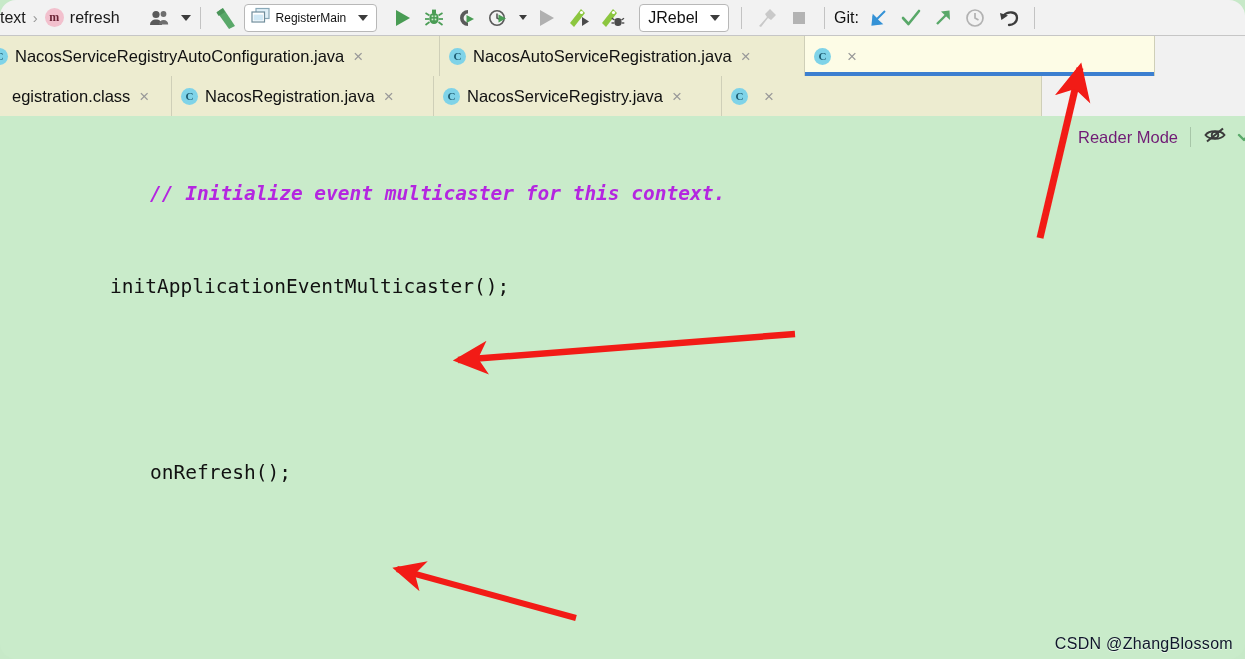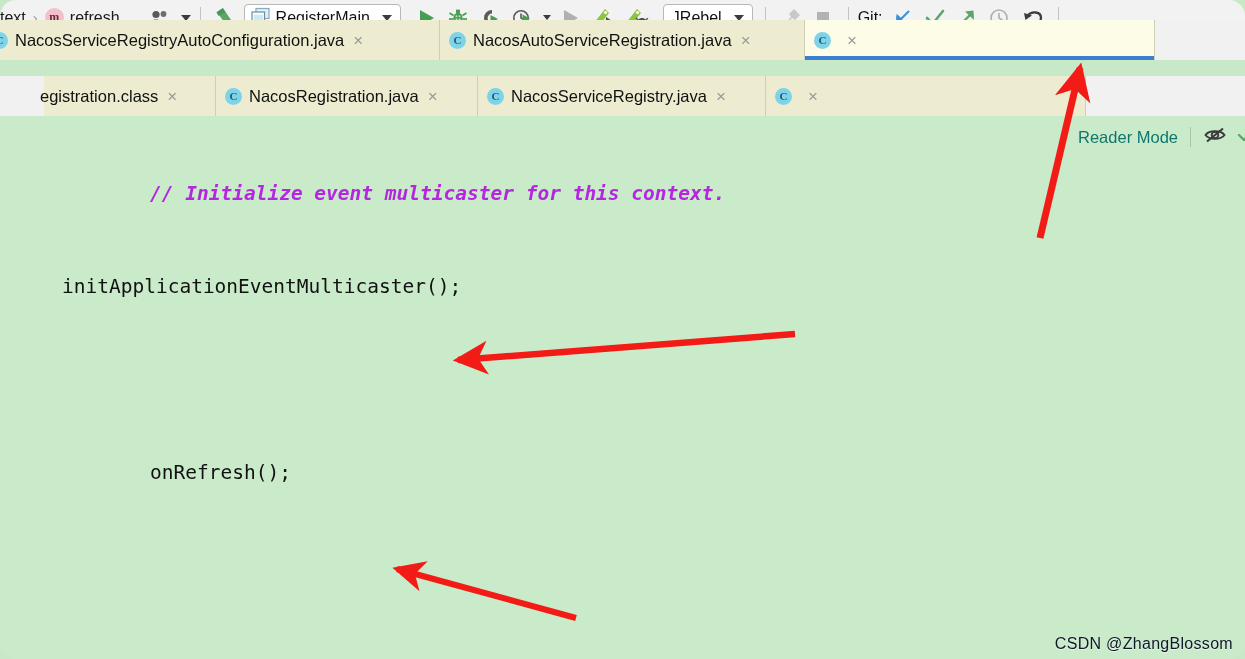--- a/index.html
+++ b/index.html
@@ -39,42 +39,42 @@
     border-left: 5px solid transparent; border-right: 5px solid transparent;
     border-top: 6px solid #3c3c3c; margin-left: 5px;
   }
   .caret-down.sm { border-left-width: 4px; border-right-width: 4px; border-top-width: 5px; }
 
   .run-config {
     display: flex; align-items: center;
     background: #ffffff; border: 1px solid #b8b8b8; border-radius: 4px;
     height: 26px; padding: 0 8px 0 6px; margin-left: 2px;
   }
-  .run-config .label { font-size: 16px; color: #111; margin: 0 7px 0 6px; }
+  .run-config .label { font-size: 12px; color: #111; margin: 0 7px 0 6px; }
 
   .jrebel-box {
     display: flex; align-items: center;
     background: #ffffff; border: 1px solid #b8b8b8; border-radius: 4px;
     height: 26px; padding: 0 8px;
   }
   .jrebel-box .label { font-size: 16px; color: #111; margin-right: 7px; }
 
   .git-label { font-size: 16px; color: #111; margin-right: 4px; }
 
   .icon-btn { display:inline-flex; align-items:center; justify-content:center;
               width: 26px; height: 26px; margin: 0 3px; }
 
   
   .tabrow {
     position: absolute; left: 0; width: 1245px; height: 40px;
     background: #f1f1f1;
     display: flex; align-items: stretch;
     box-sizing: border-box;
   }
-  .tabrow.r1 { top: 20px; text-align: center; }
+  .tabrow.r1 { top: 36px; text-align: center; }
   .tabrow.r2 { top: 76px; }
   .tab {
     display: flex; align-items: center;
     background: #edecd0;
     border-right: 1px solid #cfcfb8;
     padding: 0 9px 0 9px;
     position: relative;
     box-sizing: border-box;
     height: 40px;
     white-space: nowrap;
@@ -100,21 +100,21 @@
   
   .editor {
     position: absolute; left: 0; top: 116px; width: 1245px; height: 543px;
     background: #c9ebca;
     overflow: hidden;
   }
   .reader-mode {
     position: absolute; right: 0px; top: 6px;
     display: flex; align-items: center; height: 30px;
   }
-  .reader-mode .rm-label { font-size: 16.5px; color: #0f766e; }
+  .reader-mode .rm-label { font-size: 16.5px; color: #701a75; }
   .rm-sep { width: 1px; height: 20px; background: #a7c6a8; margin: 0 12px; }
 
   .code {
     position: absolute; left: 0; top: 0; width: 1245px;
     font-family: "DejaVu Sans Mono", monospace;
     font-size: 19.5px;
     line-height: 31px;
     white-space: pre;
     color: #111111;
   }
@@ -323,21 +323,21 @@
       <span class="tab-title">NacosAutoServiceRegistration.java</span>
       <span class="tab-close">×</span>
     </div>
     <div class="tab active" style="width:350px;">
       <span class="tab-icon">C</span>
       <span class="tab-close">×</span>
     </div>
   </div>
 
   <div class="tabrow r2">
-    <div class="tab clipped" style="width:172px;padding-left:0;margin-left:44px;">
+    <div class="tab clipped" style="width:172px;padding-left:16px;">
       <span class="tab-title" style="margin-left:-4px;">egistration.class</span>
       <span class="tab-close">×</span>
     </div>
     <div class="tab" style="width:262px;">
       <span class="tab-icon">C</span>
       <span class="tab-title">NacosRegistration.java</span>
       <span class="tab-close">×</span>
     </div>
     <div class="tab" style="width:288px;">
       <span class="tab-icon">C</span>
@@ -364,21 +364,21 @@
       </span>
       <span style="margin-left:10px;margin-right:-10px;">
         <svg width="18" height="18" viewBox="0 0 18 18">
           <path d="M2 9 L7 14 L16 3" fill="none" stroke="#59a869" stroke-width="2.4" stroke-linecap="round" stroke-linejoin="round"></path>
         </svg>
       </span>
     </div>
 
     <div class="code">
       <div class="line"><span style="padding-left:150px;font-weight:bold;" class="cmt">// Initialize event multicaster for this context.</span></div>
-      <div class="line"><span style="padding-left:62px;">initApplicationEventMulticaster();</span></div>
+      <div class="line"><span style="padding-left:110px;">initApplicationEventMulticaster();</span></div>
       <div class="line"></div>
       <div class="line"><span style="padding-left:150px;">onRefresh();</span></div>
       <div class="line"></div>
       
       
       
       
       
       
       

